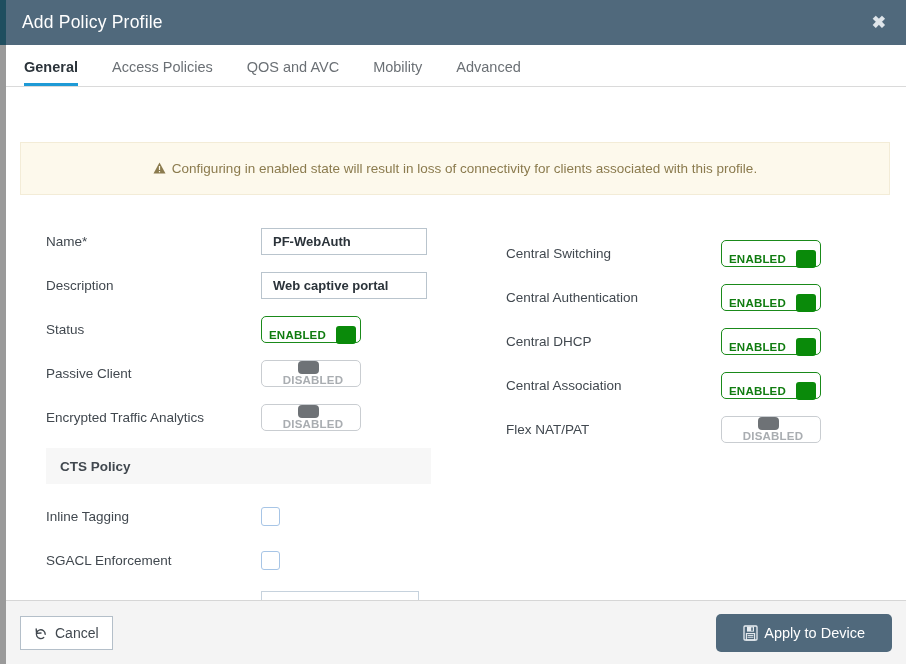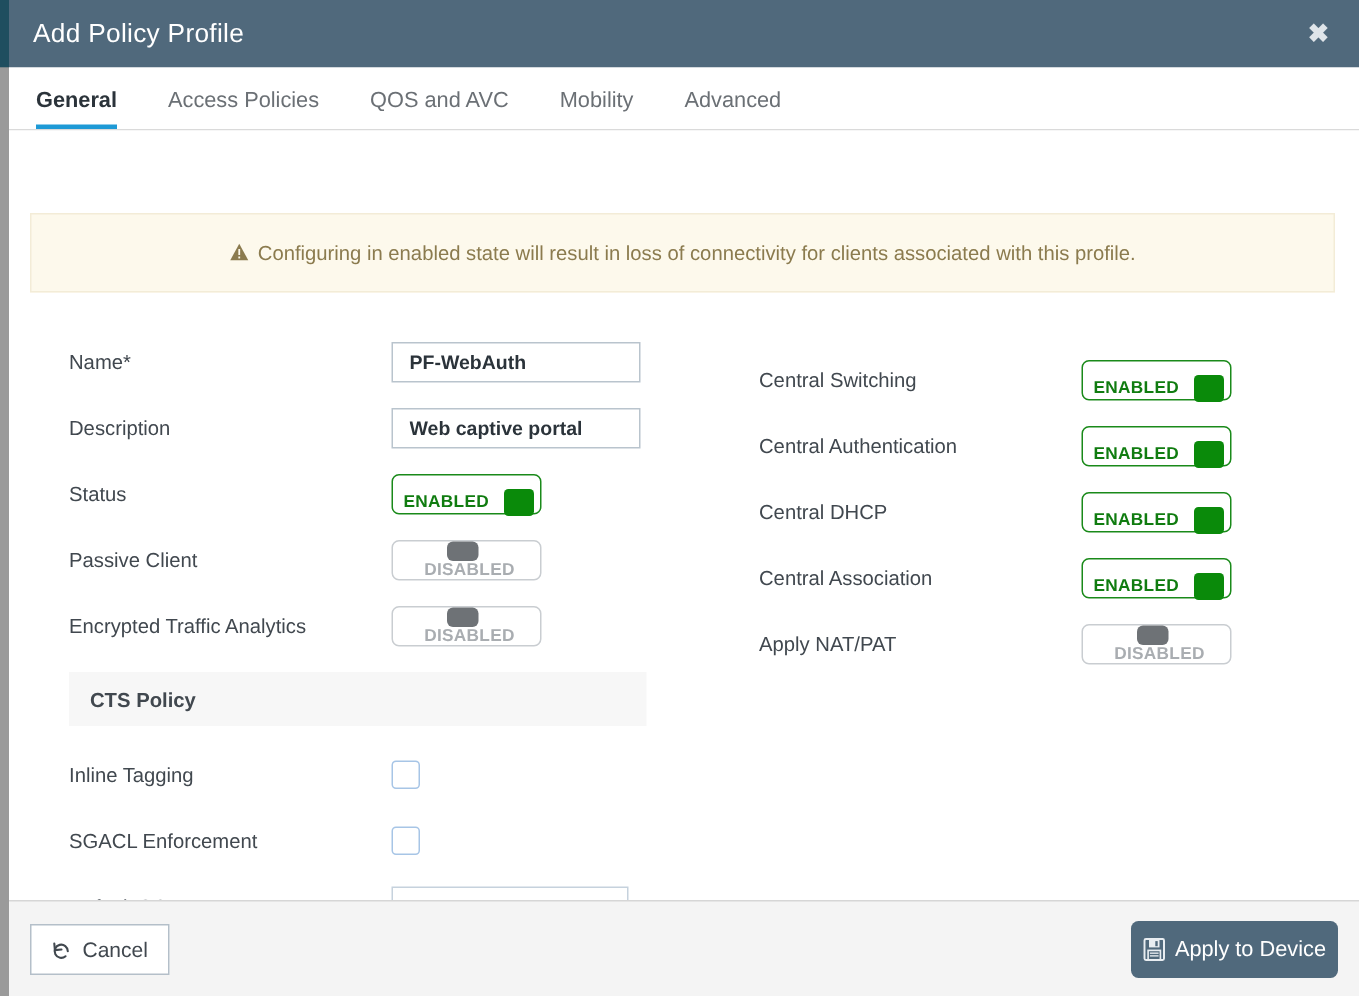--- a/index.html
+++ b/index.html
@@ -240,21 +240,21 @@
     height: 38px;
     background: #50697c;
     border: none;
     border-radius: 5px;
     color: #ffffff;
     font-size: 14.5px;
     font-family: "Liberation Sans", sans-serif;
     display: flex; align-items: center; justify-content: center;
     gap: 6px;
     cursor: pointer;
-    padding: 0 8px;
+    padding: 0 27px;
   }
   .icon-svg { display: block; }
 </style>
 </head>
 <body>
 
 <div id="left-strip"></div>
 <div id="left-strip-lower"></div>
 
 <div id="modal">
@@ -371,21 +371,21 @@
 
       <div class="frow">
         <div class="flabel">Central Association</div>
         <div class="toggle on">
           <span class="tlabel">ENABLED</span>
           <span class="knob"></span>
         </div>
       </div>
 
       <div class="frow">
-        <div class="flabel">Apply NAT/PAT</div>
+        <div class="flabel">Flex NAT/PAT</div>
         <div class="toggle off">
           <span class="knob"></span>
           <span class="tlabel">DISABLED</span>
         </div>
       </div>
     </div>
 
   </div>
 
   <div class="modal-footer">

